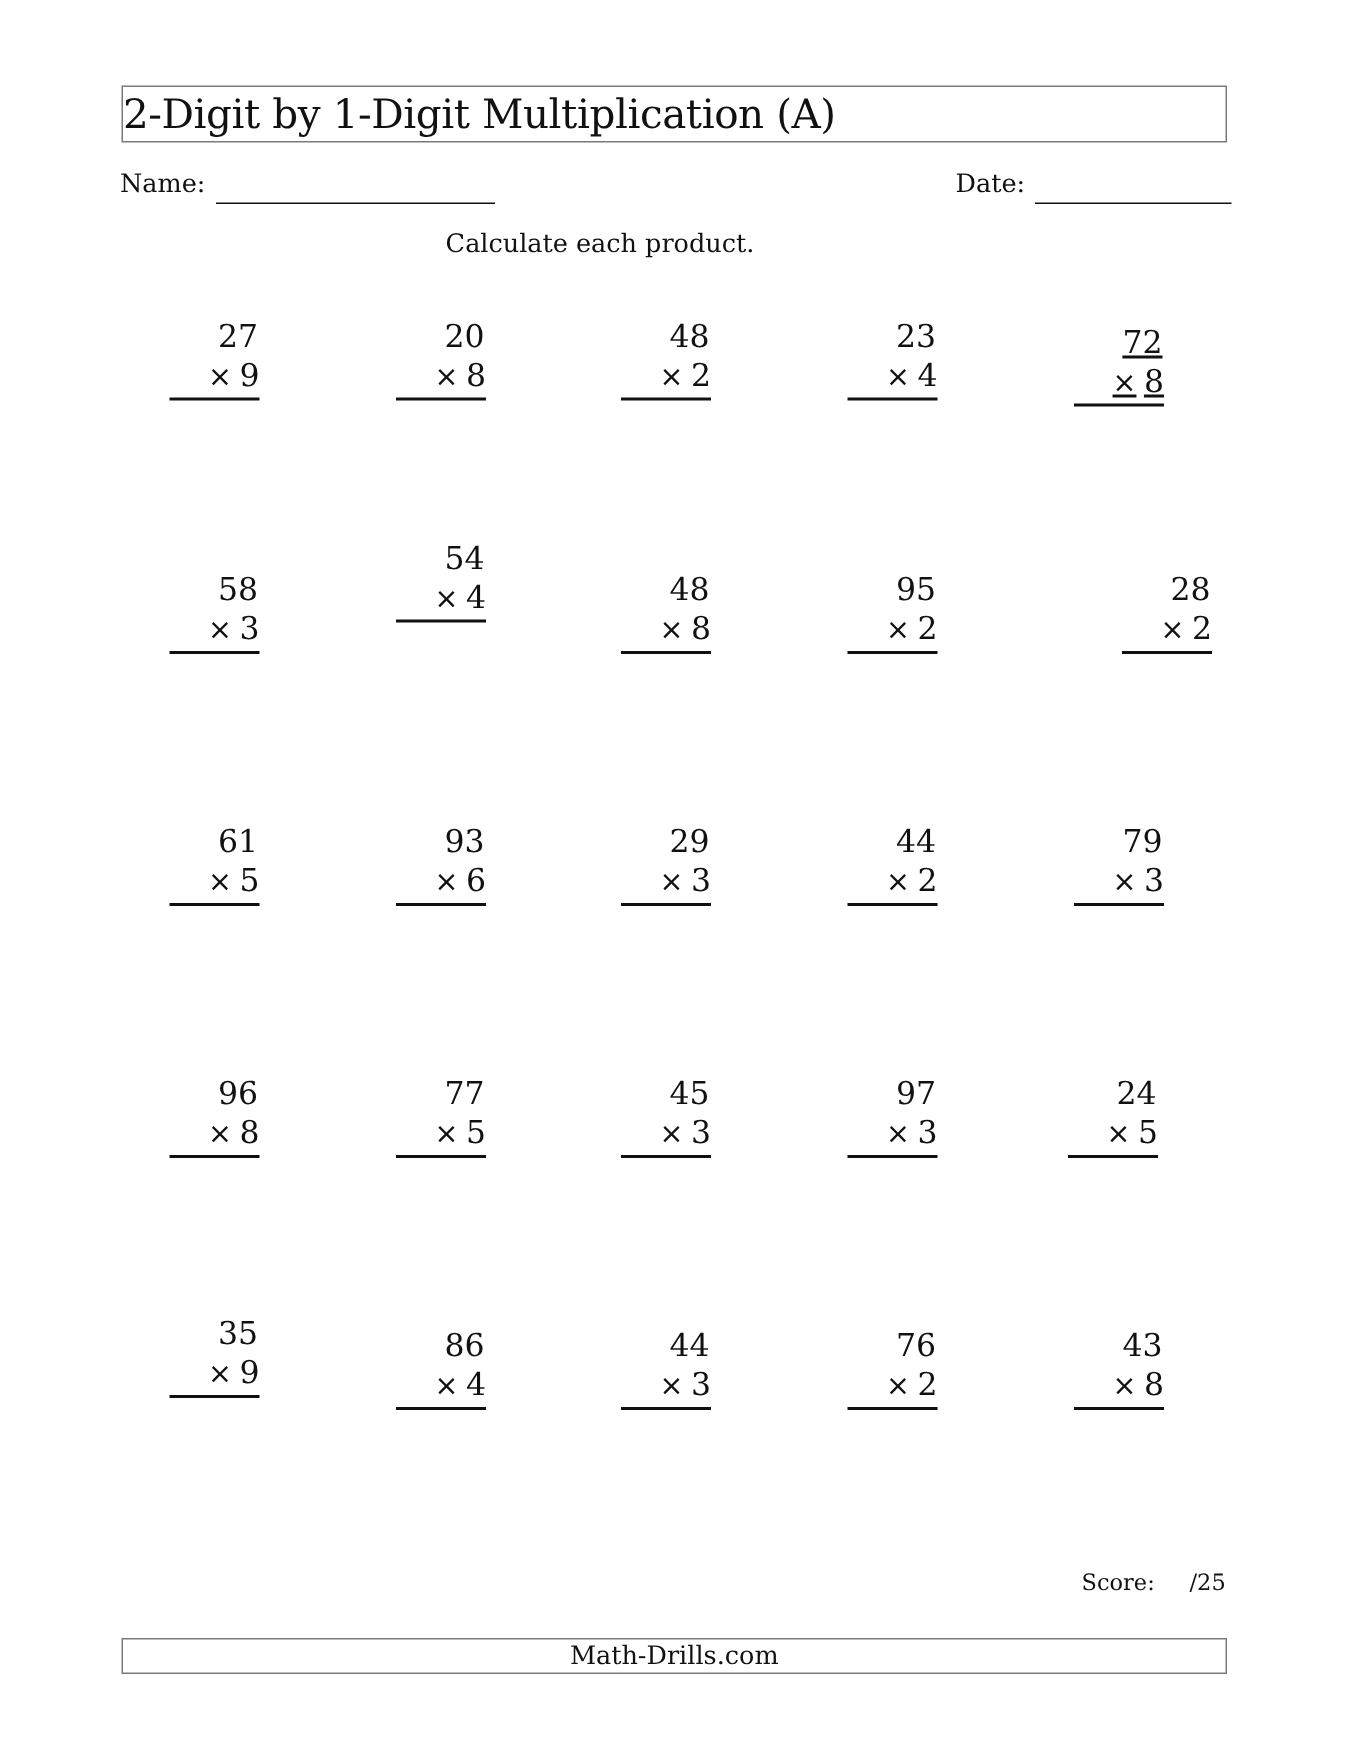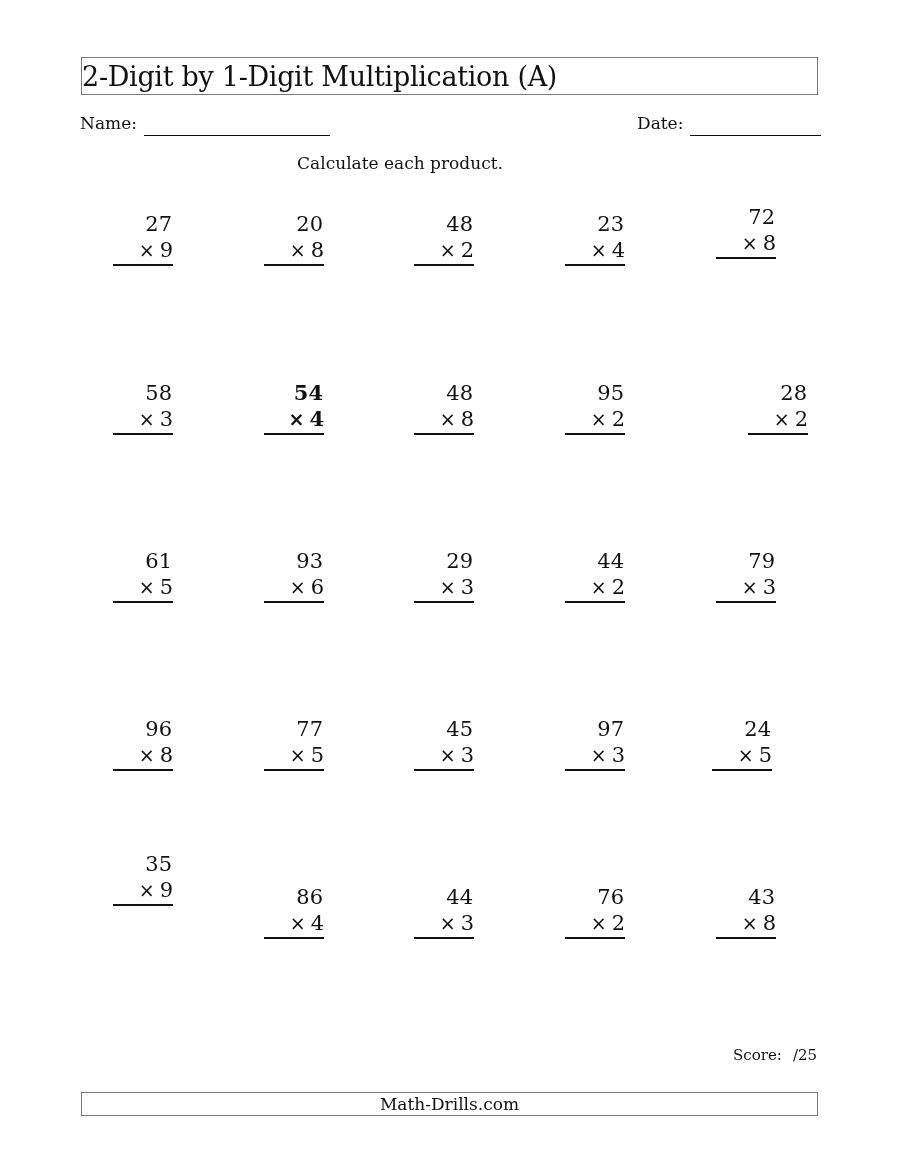--- a/index.html
+++ b/index.html
@@ -45,29 +45,29 @@
       <span class="bottom"><span class="times">×</span><span>8</span></span>
     </div>
     <div class="problem" style="left: 414px; top: 211px;">
       <span class="top">48</span>
       <span class="bottom"><span class="times">×</span><span>2</span></span>
     </div>
     <div class="problem" style="left: 565px; top: 211px;">
       <span class="top">23</span>
       <span class="bottom"><span class="times">×</span><span>4</span></span>
     </div>
-    <div class="problem" style="left: 716px; top: 204px;">
+    <div class="problem" style="left: 716px; top: 215px; text-decoration: underline;">
       <span class="top">72</span>
       <span class="bottom"><span class="times">×</span><span>8</span></span>
     </div>
     <div class="problem" style="left: 113px; top: 380px;">
       <span class="top">58</span>
       <span class="bottom"><span class="times">×</span><span>3</span></span>
     </div>
-    <div class="problem" style="left: 264px; top: 380px; font-weight: bold;">
+    <div class="problem" style="left: 264px; top: 359px;">
       <span class="top">54</span>
       <span class="bottom"><span class="times">×</span><span>4</span></span>
     </div>
     <div class="problem" style="left: 414px; top: 380px;">
       <span class="top">48</span>
       <span class="bottom"><span class="times">×</span><span>8</span></span>
     </div>
     <div class="problem" style="left: 565px; top: 380px;">
       <span class="top">95</span>
       <span class="bottom"><span class="times">×</span><span>2</span></span>
@@ -109,21 +109,21 @@
       <span class="bottom"><span class="times">×</span><span>3</span></span>
     </div>
     <div class="problem" style="left: 565px; top: 716px;">
       <span class="top">97</span>
       <span class="bottom"><span class="times">×</span><span>3</span></span>
     </div>
     <div class="problem" style="left: 712px; top: 716px;">
       <span class="top">24</span>
       <span class="bottom"><span class="times">×</span><span>5</span></span>
     </div>
-    <div class="problem" style="left: 113px; top: 851px;">
+    <div class="problem" style="left: 113px; top: 876px;">
       <span class="top">35</span>
       <span class="bottom"><span class="times">×</span><span>9</span></span>
     </div>
     <div class="problem" style="left: 264px; top: 884px;">
       <span class="top">86</span>
       <span class="bottom"><span class="times">×</span><span>4</span></span>
     </div>
     <div class="problem" style="left: 414px; top: 884px;">
       <span class="top">44</span>
       <span class="bottom"><span class="times">×</span><span>3</span></span>
@@ -131,18 +131,18 @@
     <div class="problem" style="left: 565px; top: 884px;">
       <span class="top">76</span>
       <span class="bottom"><span class="times">×</span><span>2</span></span>
     </div>
     <div class="problem" style="left: 716px; top: 884px;">
       <span class="top">43</span>
       <span class="bottom"><span class="times">×</span><span>8</span></span>
     </div>
   </div>
 
-<div class="score" style="left:721px;margin-left:12px;">Score:</div>
+<div class="score" style="left:721px;">Score:</div>
 <div class="score" style="left:793px;">/25</div>
 
 <div class="footer-box">
   <span class="footer-text">Math-Drills.com</span>
 </div>
 
 </body></html>

